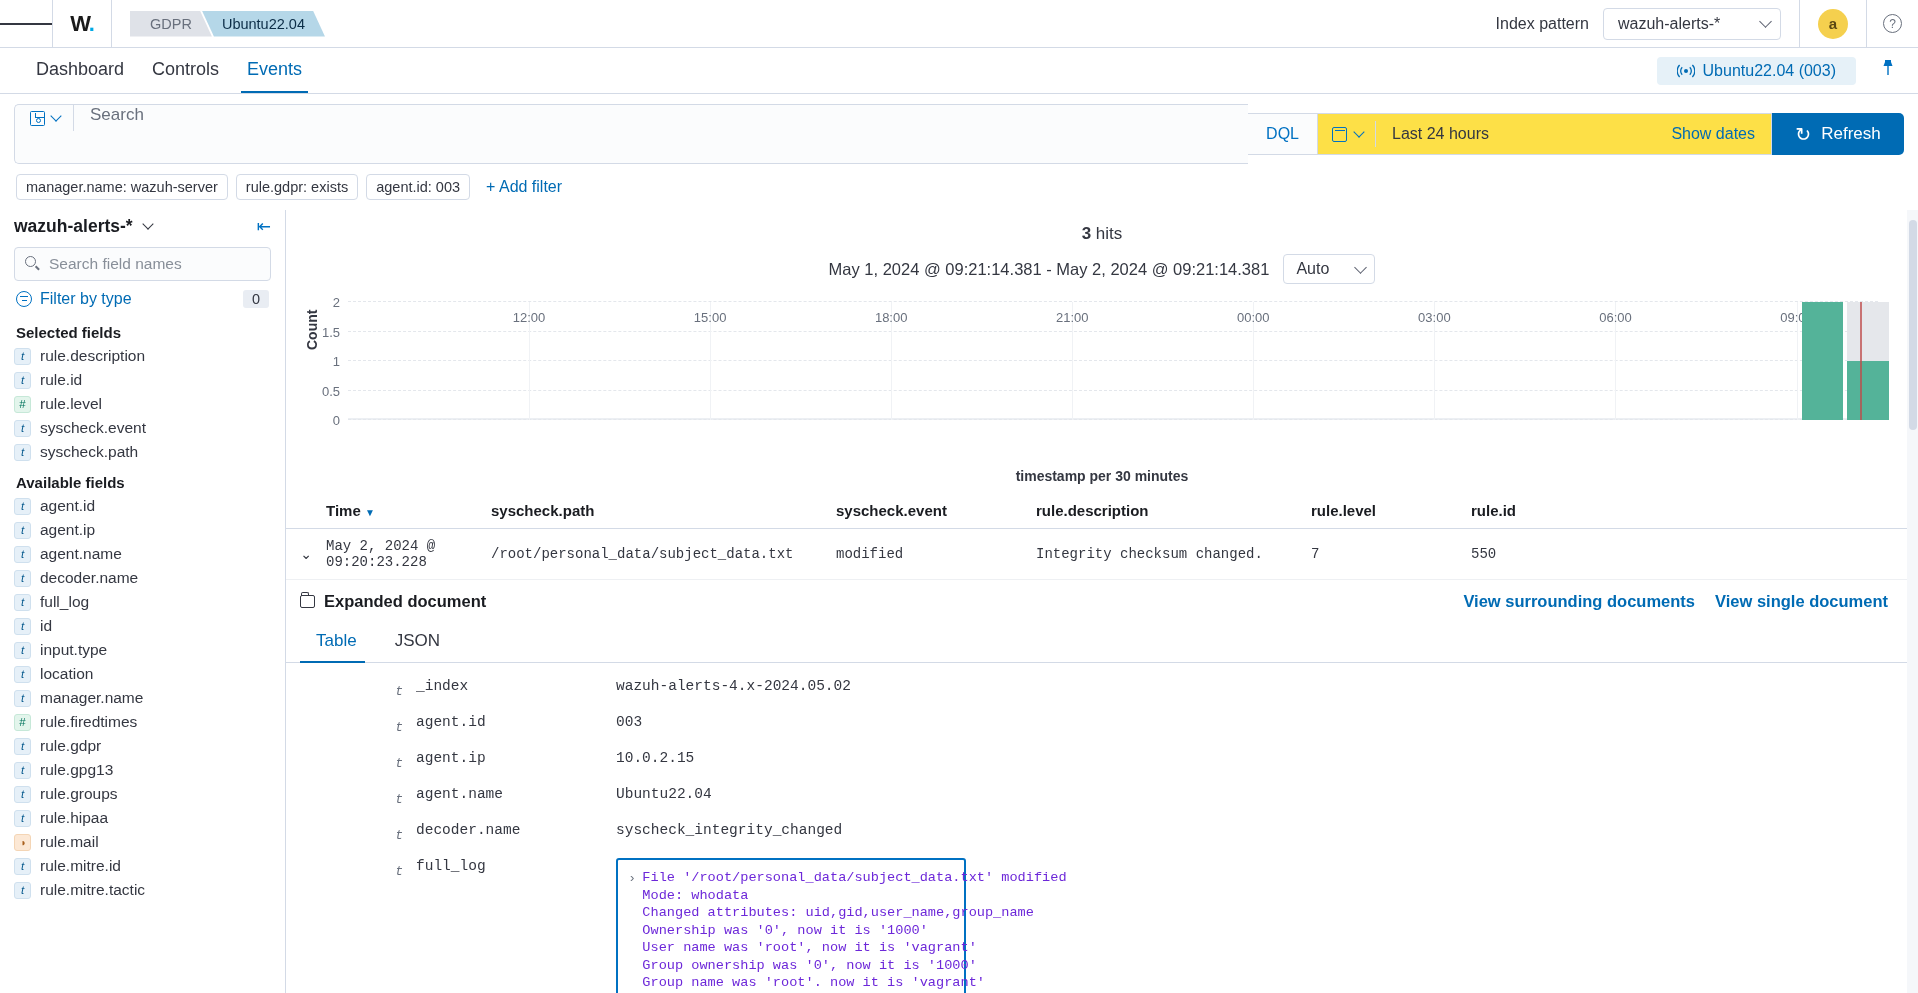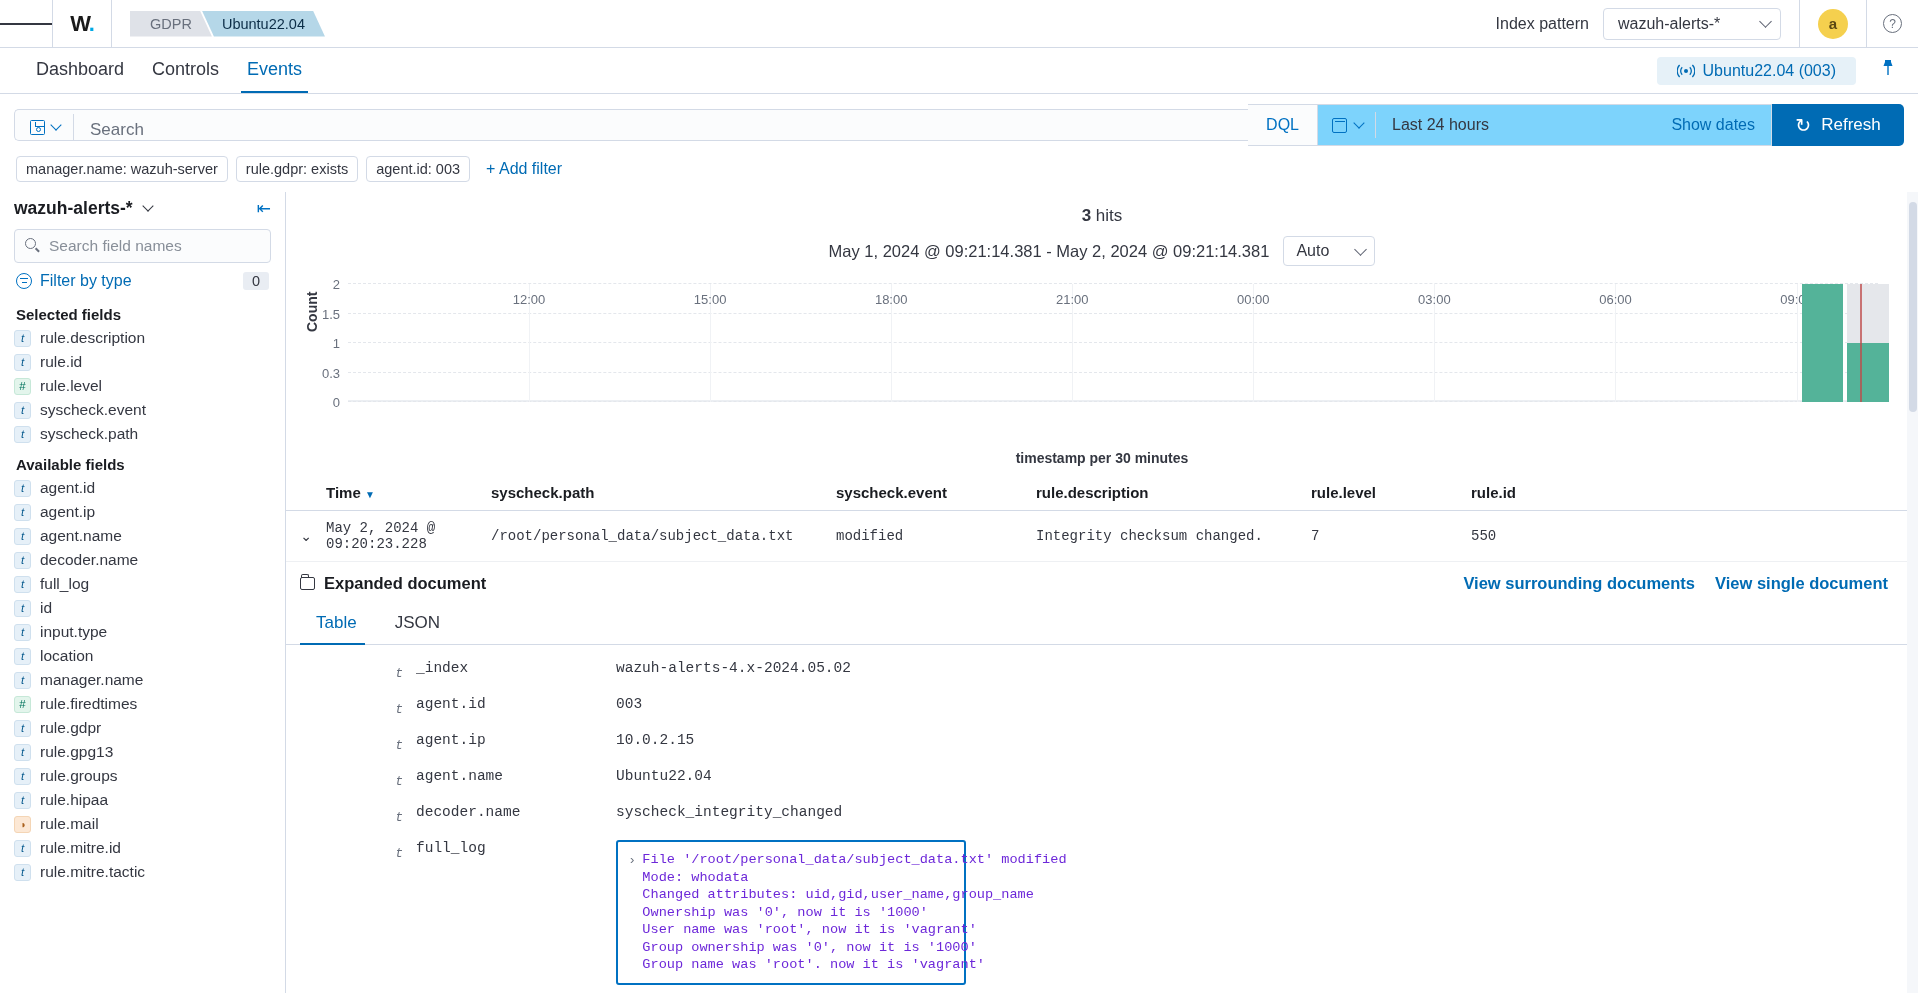--- a/index.html
+++ b/index.html
@@ -56,36 +56,36 @@
             padding-left:22px; position:relative; background:#fff; }
   .navtab { padding:0 14px 13px 14px; font-size:18px; color:#343741; cursor:pointer; position:relative; }
   .navtab.active { color:#006bb4; }
   .navtab.active:after { content:""; position:absolute; left:8px; right:8px; bottom:0; height:2.5px; background:#006bb4; }
   .agent-pill { position:absolute; right:62px; bottom:8px; background:#e6f1f8; border-radius:4px;
                 padding:5px 20px; display:flex; align-items:center; gap:8px; color:#006bb4; font-size:16px; cursor:pointer; }
   .pin-icon { position:absolute; right:22px; bottom:11px; color:#0071c2; font-size:19px; cursor:pointer; }
 
   
   #searchrow { display:flex; align-items:center; padding:10px 14px 0 14px; gap:0; }
-  .searchbox { flex:1; display:flex; align-items:flex-end; height:32px; border:1px solid #d3dae6;
+  .searchbox { flex:1; display:flex; align-items:flex-start; height:60px; border:1px solid #d3dae6;
                border-radius:5px 0 0 5px; background:#fbfcfd; border-right:none; }
   .save-btn { display:flex; align-items:center; gap:7px; padding:0 13px 0 15px;
               border-right:1px solid #d3dae6; height:26px; cursor:pointer; }
   .floppy { width:15px; height:15px; border:1.6px solid #0071c2; border-radius:1.5px; position:relative; }
   .floppy:before { content:""; position:absolute; top:1px; left:3.5px; width:8px; height:4px; border:1.4px solid #0071c2; border-top:none; }
   .floppy:after { content:""; position:absolute; bottom:1.5px; left:5px; width:3px; height:3px; border-radius:50%; border:1.3px solid #0071c2; }
   .chev-sm { width:8px; height:8px; border-right:1.7px solid #0071c2; border-bottom:1.7px solid #0071c2;
              transform:rotate(45deg); margin-top:-4px; }
   .search-input { flex:1; border:none; outline:none; background:transparent; font-size:17px;
                   color:#343741; padding:0 16px; font-family:"Liberation Sans",sans-serif; }
   .search-input::placeholder { color:#69707d; }
   .dql { padding:0 18px; color:#0071c2; font-size:16px; height:42px; display:flex; align-items:center;
          border:1px solid #d3dae6; border-left:none; border-right:none; background:#fbfcfd; cursor:pointer; }
   .datebar { display:flex; align-items:center; height:42px; border:1px solid #d3dae6;
-             background:#7dd3fc; min-width:455px; }
+             background:#fde047; min-width:455px; }
   .cal-btn { display:flex; align-items:center; gap:8px; padding:0 12px 0 14px;
              border-right:1px solid #d3dae6; height:26px; cursor:pointer; }
   .cal { width:15px; height:15px; border:1.6px solid #0071c2; border-radius:2px; position:relative; }
   .cal:before { content:""; position:absolute; top:2.5px; left:1.5px; right:1.5px; height:1.3px; background:#0071c2; }
   .daterange { flex:1; padding:0 16px; font-size:16px; color:#343741; cursor:pointer; }
   .showdates { padding:0 16px; color:#006bb4; font-size:16px; cursor:pointer; }
   .refresh {
     background:#006bb4; color:#fff; height:42px; border-radius:0 5px 5px 0; min-width:132px;
     display:flex; align-items:center; justify-content:center; gap:10px; font-size:17px; cursor:pointer;
   }
@@ -418,21 +418,21 @@
       </div>
     </div>
 
     <div class="chartwrap">
       <div class="ylabel">Count</div>
       <div class="plot" id="plot">
         <div class="xaxis"></div>
       <div class="gl" style="bottom: 0%;"></div>
           <div class="ytick" style="bottom: calc(0% + 0px); transform: translateY(50%);">0</div>
           <div class="gl" style="bottom: 25%;"></div>
-          <div class="ytick" style="bottom: calc(25% + 0px); transform: translateY(50%);">0.3</div>
+          <div class="ytick" style="bottom: calc(25% + 0px); transform: translateY(50%);">0.5</div>
           <div class="gl" style="bottom: 50%;"></div>
           <div class="ytick" style="bottom: calc(50% + 0px); transform: translateY(50%);">1</div>
           <div class="gl" style="bottom: 75%;"></div>
           <div class="ytick" style="bottom: calc(75% + 0px); transform: translateY(50%);">1.5</div>
           <div class="gl" style="bottom: 100%;"></div>
           <div class="ytick" style="bottom: calc(100% + 0px); transform: translateY(50%);">2</div>
           <div class="vl" style="left: 11.8343%;"></div>
           <div class="xtick" style="left: 11.8343%;">12:00</div>
           <div class="vl" style="left: 23.6686%;"></div>
           <div class="xtick" style="left: 23.6686%;">15:00</div>

